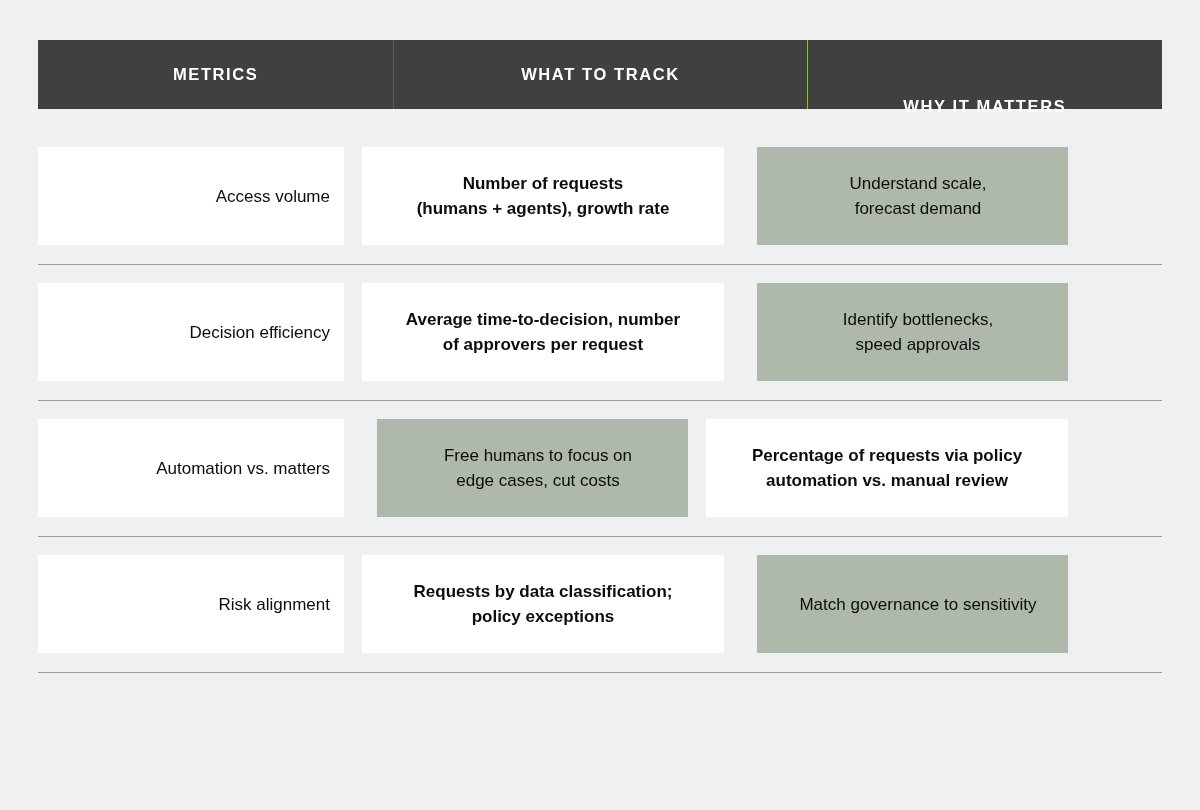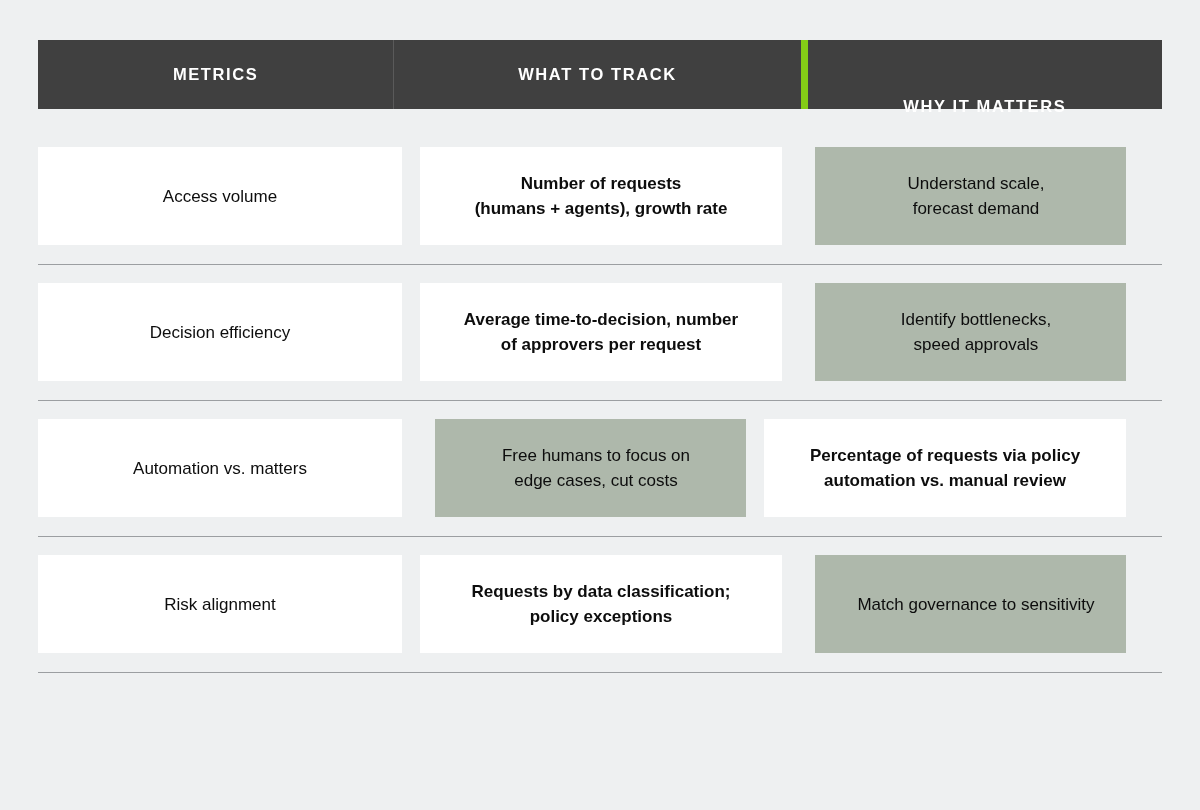--- a/index.html
+++ b/index.html
@@ -37,21 +37,21 @@
     height: 100%;
     box-sizing: border-box;
     color: #ffffff;
     font-size: 16.5px;
     font-weight: 700;
     letter-spacing: 1.6px;
     text-transform: uppercase;
     white-space: nowrap;
   }
   .header-cell.c1 { width: 375px; }
-  .header-cell.c2 { width: 437px; border-left: 1px solid #5a5a5a; border-right: 7px solid #84cc16; }
+  .header-cell.c2 { width: 437px; border-left: 1px solid #5a5a5a; border-right: 1px solid #84cc16; }
   .header-cell.c3 { width: 374px; margin-top: 32px; }
 
   
   .body-rows {
     width: 1124px;
   }
   .data-row {
     display: flex;
     width: 1124px;
     height: 98px;
@@ -63,22 +63,23 @@
     justify-content: center;
     text-align: center;
     box-sizing: border-box;
     color: #0d0d0d;
     font-size: 17px;
     font-weight: 400;
     line-height: 25px;
     padding: 0 14px;
   }
   .cell.col-metric {
-    width: 364px;
+    width: 306px;
     background: #ffffff;
+    justify-content: flex-end;
   }
   .cell.col-track {
     width: 362px;
     background: #ffffff;
     margin-left: 18px;
     font-weight: bold;
   }
   .cell.col-why {
     width: 311px;
     background: #aeb8ab;

